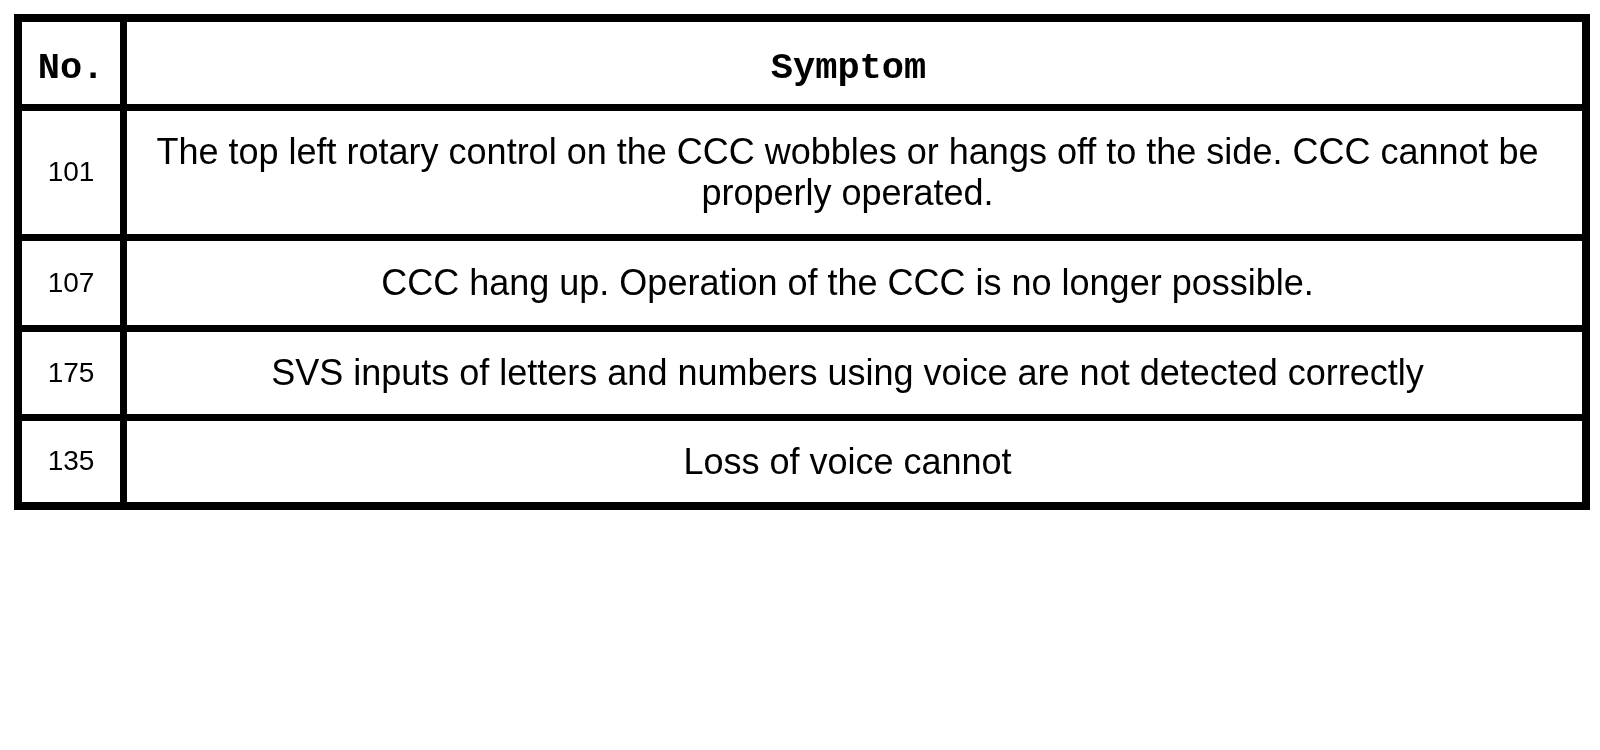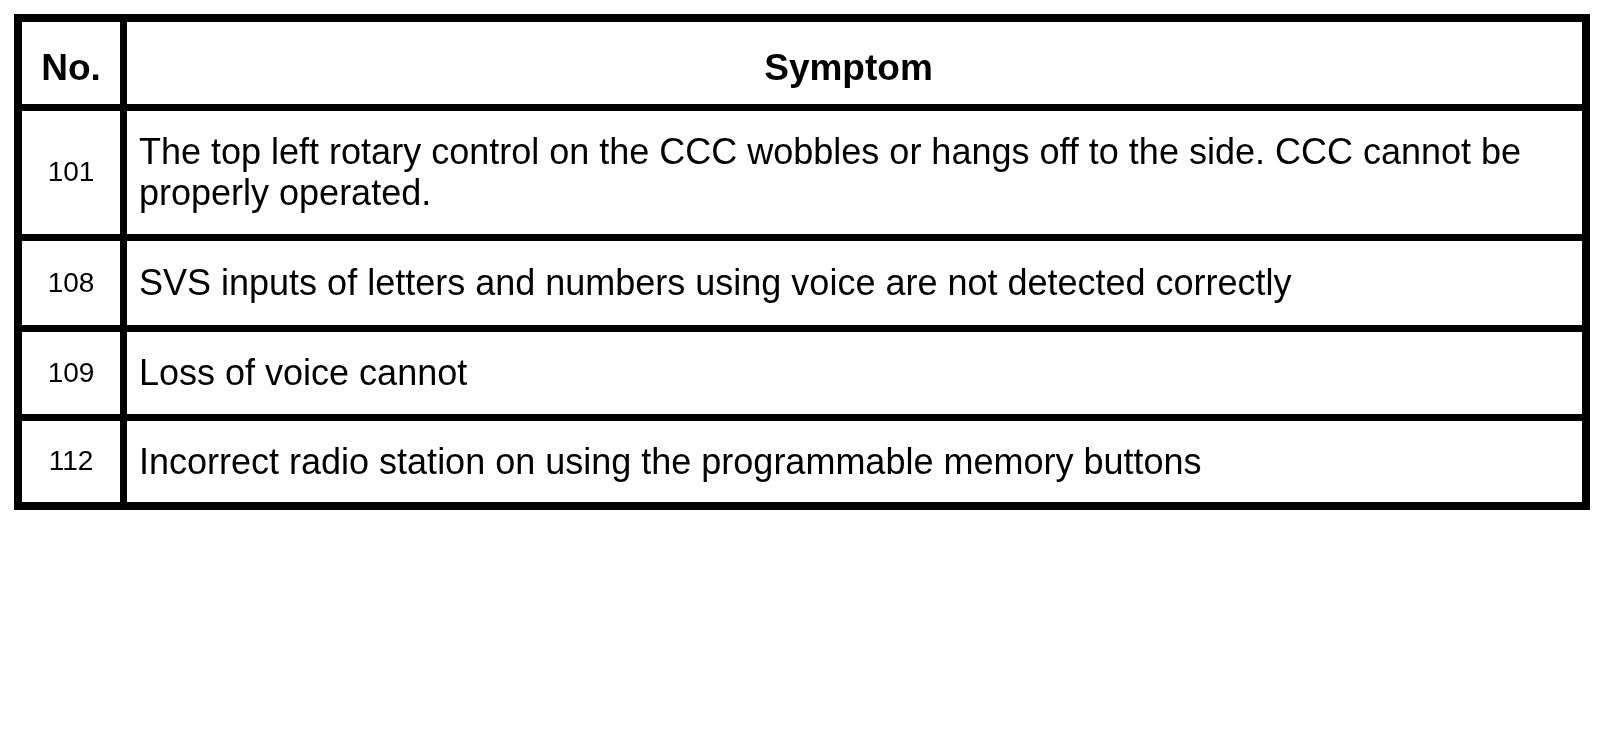--- a/index.html
+++ b/index.html
@@ -49,35 +49,36 @@
   tbody tr:nth-child(2) { height: 91px; }
   tbody tr:nth-child(3) { height: 89px; }
   tbody tr:nth-child(4) { height: 89px; }
   tbody tr:nth-child(5) { height: 93px; }
   tbody tr:nth-child(6) { height: 83px; }
 
   th {
     font-size: 37px;
     font-weight: bold;
     padding-top: 12px;
+    font-family: Liberation Mono, monospace;
   }
   th.col-no { text-align: center; }
   th.col-symptom {
     text-align: center;
     padding-left: 12px;
     padding-right: 24px;
   }
   td.cell-no {
     font-size: 28px;
     text-align: center;
   }
   td.cell-symptom {
     font-size: 36px;
     line-height: 41px;
-    text-align: left;
+    text-align: center;
     padding: 0 26px 0 12px;
   }
 </style>
 </head>
 <body>
 
 <div class="page">
   <table class="symptom-table">
     <thead>
       <tr>
@@ -85,30 +86,30 @@
         <th class="col-symptom">Symptom</th>
       </tr>
     </thead>
     <tbody>
   <tr class="symptom-row">
     <td class="cell-no">101</td>
     <td class="cell-symptom">The top left rotary control on the CCC wobbles or hangs off to the side. CCC cannot be properly operated.</td>
   </tr>
 
 
+  <tr class="symptom-row">
+    <td class="cell-no">107</td>
+    <td class="cell-symptom">CCC hang up. Operation of the CCC is no longer possible.</td>
+  </tr>
 
   <tr class="symptom-row">
-    <td class="cell-no">108</td>
+    <td class="cell-no">175</td>
     <td class="cell-symptom">SVS inputs of letters and numbers using voice are not detected correctly</td>
   </tr>
 
   <tr class="symptom-row">
-    <td class="cell-no">109</td>
+    <td class="cell-no">135</td>
     <td class="cell-symptom">Loss of voice cannot</td>
   </tr>
 
-  <tr class="symptom-row">
-    <td class="cell-no">112</td>
-    <td class="cell-symptom">Incorrect radio station on using the programmable memory buttons</td>
-  </tr>
 </tbody>
   </table>
 </div>
 
 </body></html>

